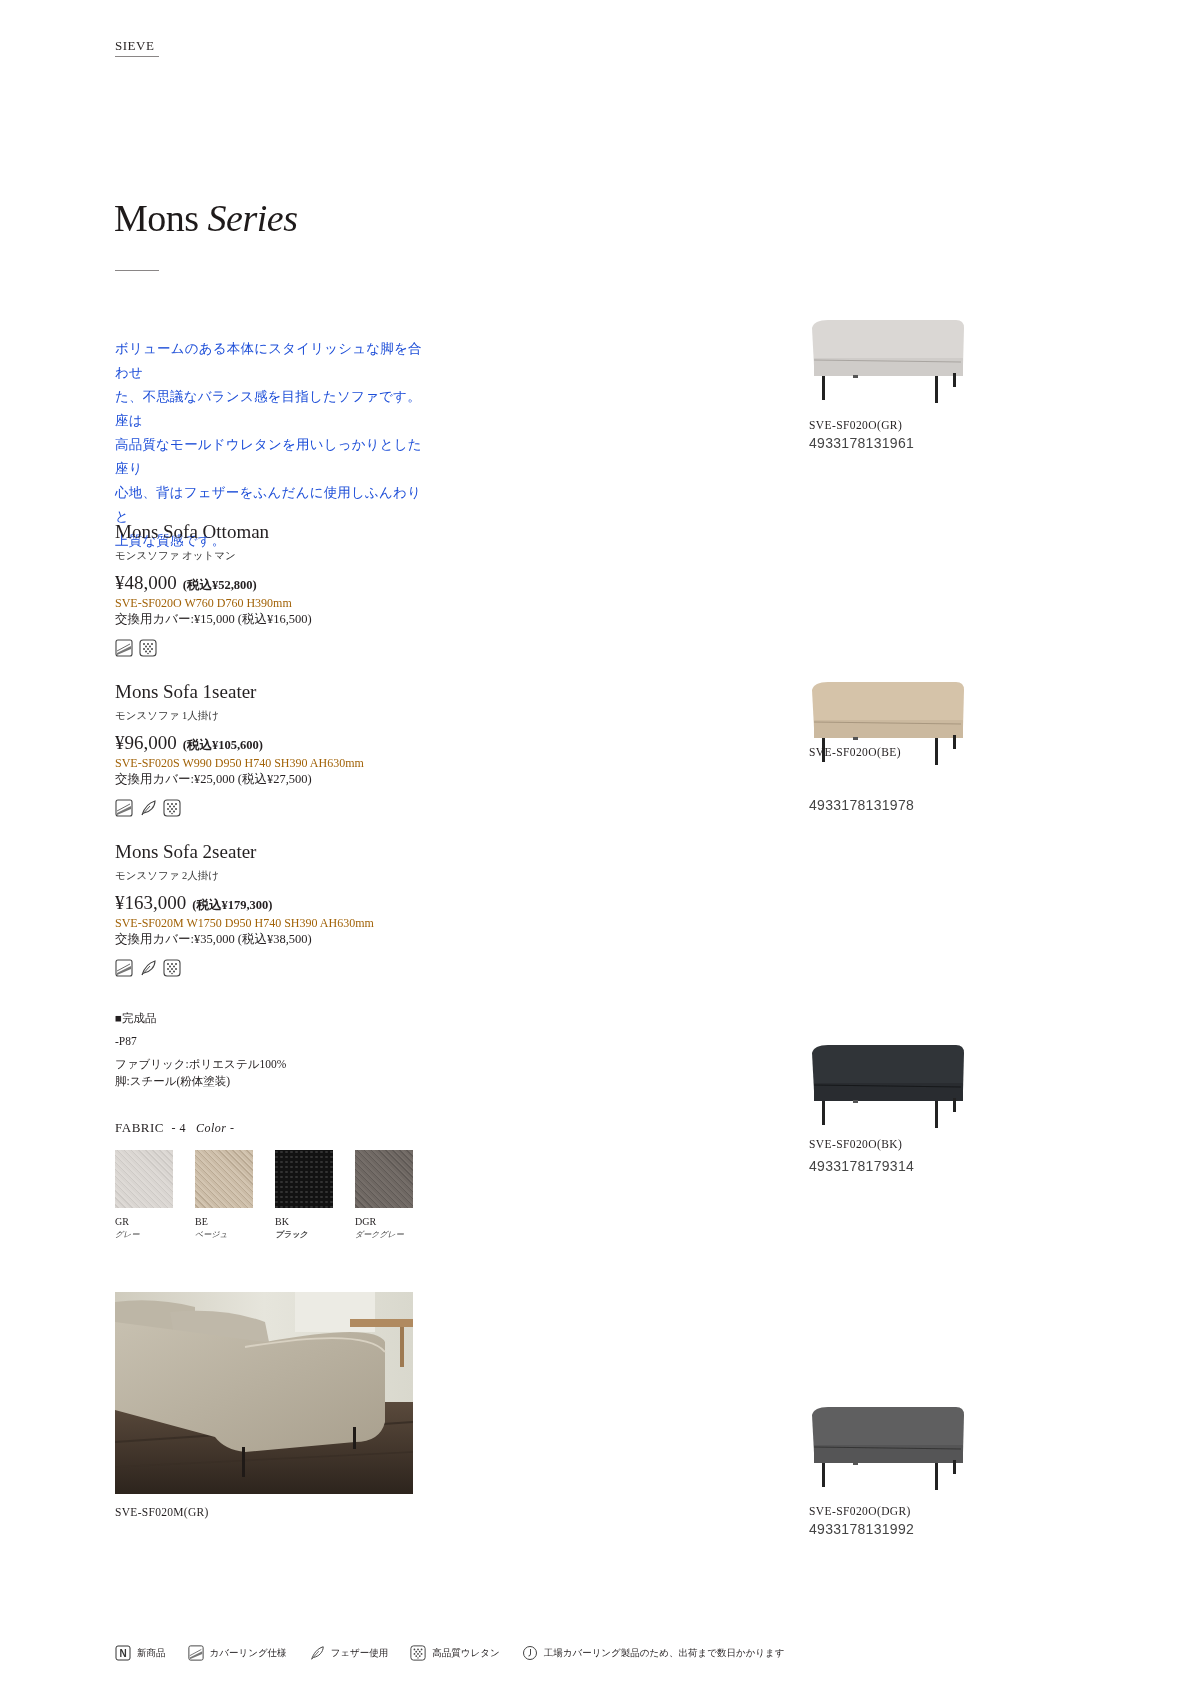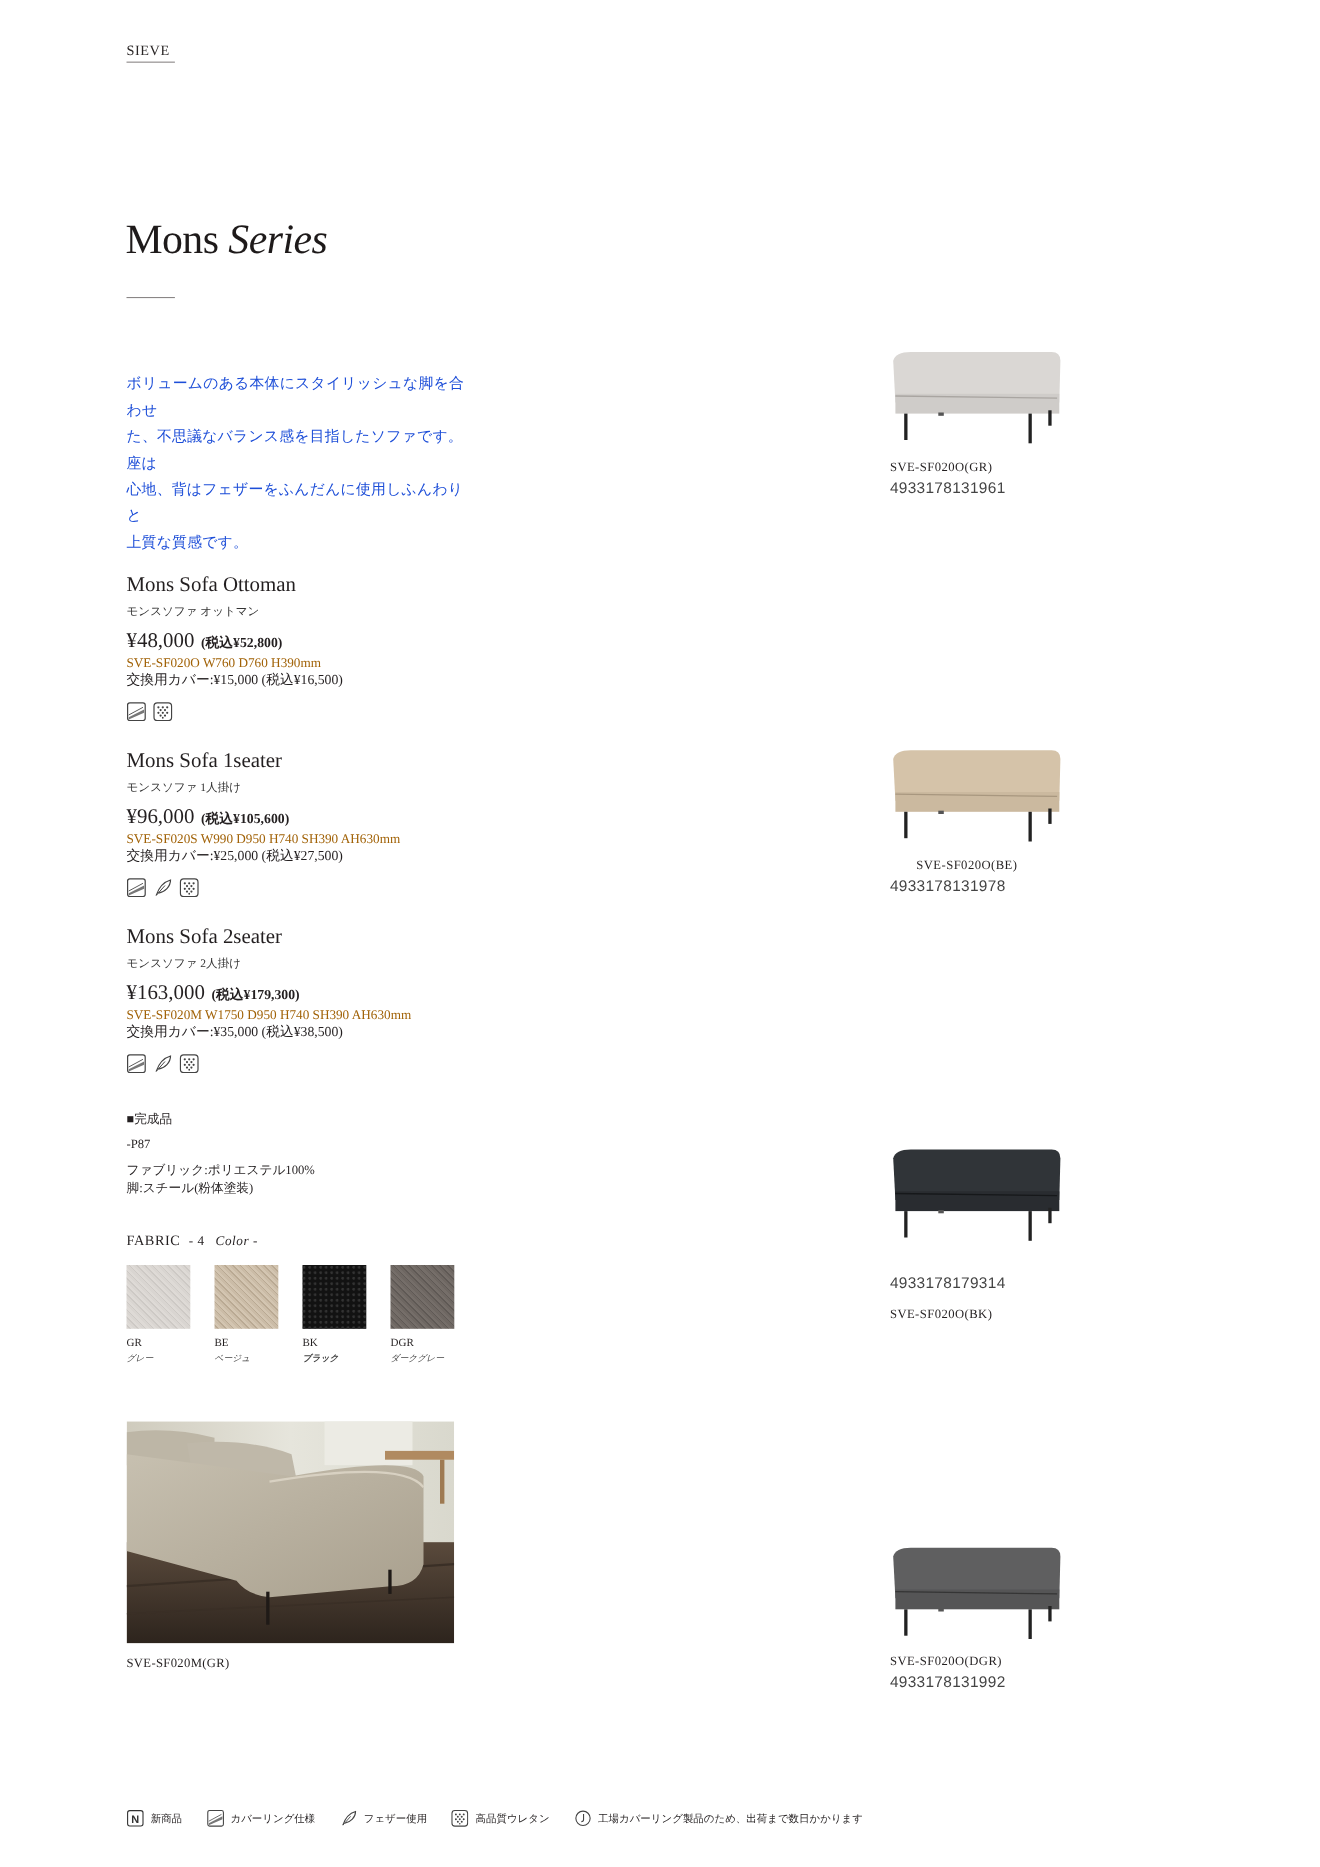--- a/index.html
+++ b/index.html
@@ -61,20 +61,21 @@
 
 <div class="abs series-title">
   <span>Mons</span>
   <i>Series</i>
 </div>
 <div class="abs title-rule"></div>
 
 <div class="abs intro">
   <div>ボリュームのある本体にスタイリッシュな脚を合わせ</div>
   <div>た、不思議なバランス感を目指したソファです。座は</div>
+  <div>高品質なモールドウレタンを用いしっかりとした座り</div>
   <div>心地、背はフェザーをふんだんに使用しふんわりと</div>
   <div>上質な質感です。</div>
 </div>
 
 <div class="abs product" style="top:521px;">
   <div class="p-name">Mons Sofa Ottoman</div>
   <div class="p-kana">モンスソファ オットマン</div>
   <div class="p-price-row">
     <span class="p-price">¥48,000</span>
     <span class="p-price-tax">(税込¥52,800)</span>
@@ -259,35 +260,35 @@
   <svg width="160" height="90" viewBox="0 0 160 90">
     <path d="M4 10 Q6 2 20 2 L148 2 Q156 2 156 10 L155 48 L6 48 Z" fill="#d5c3a9"></path>
     <rect x="6" y="40" width="149" height="18" fill="#cbb99f"></rect>
     <line x1="6" y1="42" x2="153" y2="44" stroke="#a8977f" stroke-width="1.2"></line>
     <rect x="14" y="58" width="3" height="24" fill="#222"></rect>
     <rect x="127" y="58" width="3" height="27" fill="#222"></rect>
     <rect x="145" y="55" width="3" height="14" fill="#222"></rect>
     <rect x="45" y="57" width="5" height="3" fill="#555"></rect>
   </svg>
 </div>
-<div class="abs ot-code" style="top:781px;margin-left:24px;">SVE-SF020O(BE)</div>
+<div class="abs ot-code" style="top:746px;">SVE-SF020O(BE)</div>
 <div class="abs ot-jan" style="top:797px;">4933178131978</div>
 
 <div class="abs ottoman" style="top:1043px;">
   <svg width="160" height="90" viewBox="0 0 160 90">
     <path d="M4 10 Q6 2 20 2 L148 2 Q156 2 156 10 L155 48 L6 48 Z" fill="#303438"></path>
     <rect x="6" y="40" width="149" height="18" fill="#292c30"></rect>
     <line x1="6" y1="42" x2="153" y2="44" stroke="#16181a" stroke-width="1.2"></line>
     <rect x="14" y="58" width="3" height="24" fill="#222"></rect>
     <rect x="127" y="58" width="3" height="27" fill="#222"></rect>
     <rect x="145" y="55" width="3" height="14" fill="#222"></rect>
     <rect x="45" y="57" width="5" height="3" fill="#555"></rect>
   </svg>
 </div>
-<div class="abs ot-code" style="top:1189px;">SVE-SF020O(BK)</div>
+<div class="abs ot-code" style="top:1138px;">SVE-SF020O(BK)</div>
 <div class="abs ot-jan" style="top:1158px;">4933178179314</div>
 
 <div class="abs ottoman" style="top:1405px;">
   <svg width="160" height="90" viewBox="0 0 160 90">
     <path d="M4 10 Q6 2 20 2 L148 2 Q156 2 156 10 L155 48 L6 48 Z" fill="#5f5f60"></path>
     <rect x="6" y="40" width="149" height="18" fill="#555556"></rect>
     <line x1="6" y1="42" x2="153" y2="44" stroke="#353535" stroke-width="1.2"></line>
     <rect x="14" y="58" width="3" height="24" fill="#222"></rect>
     <rect x="127" y="58" width="3" height="27" fill="#222"></rect>
     <rect x="145" y="55" width="3" height="14" fill="#222"></rect>

